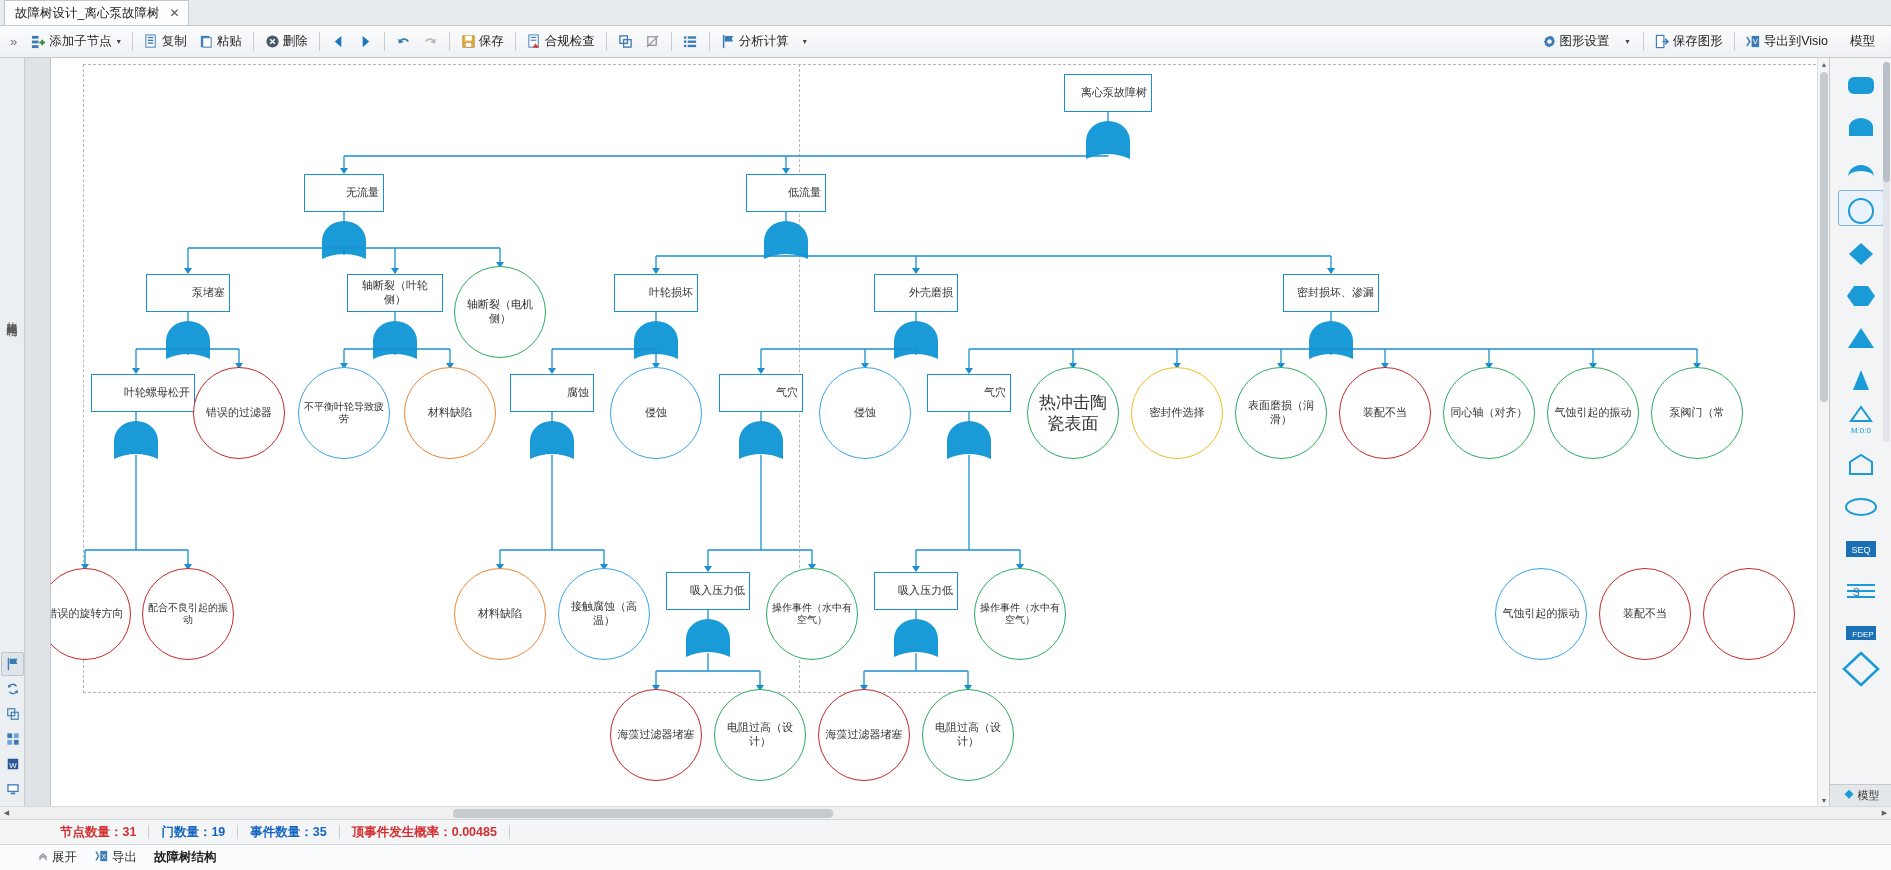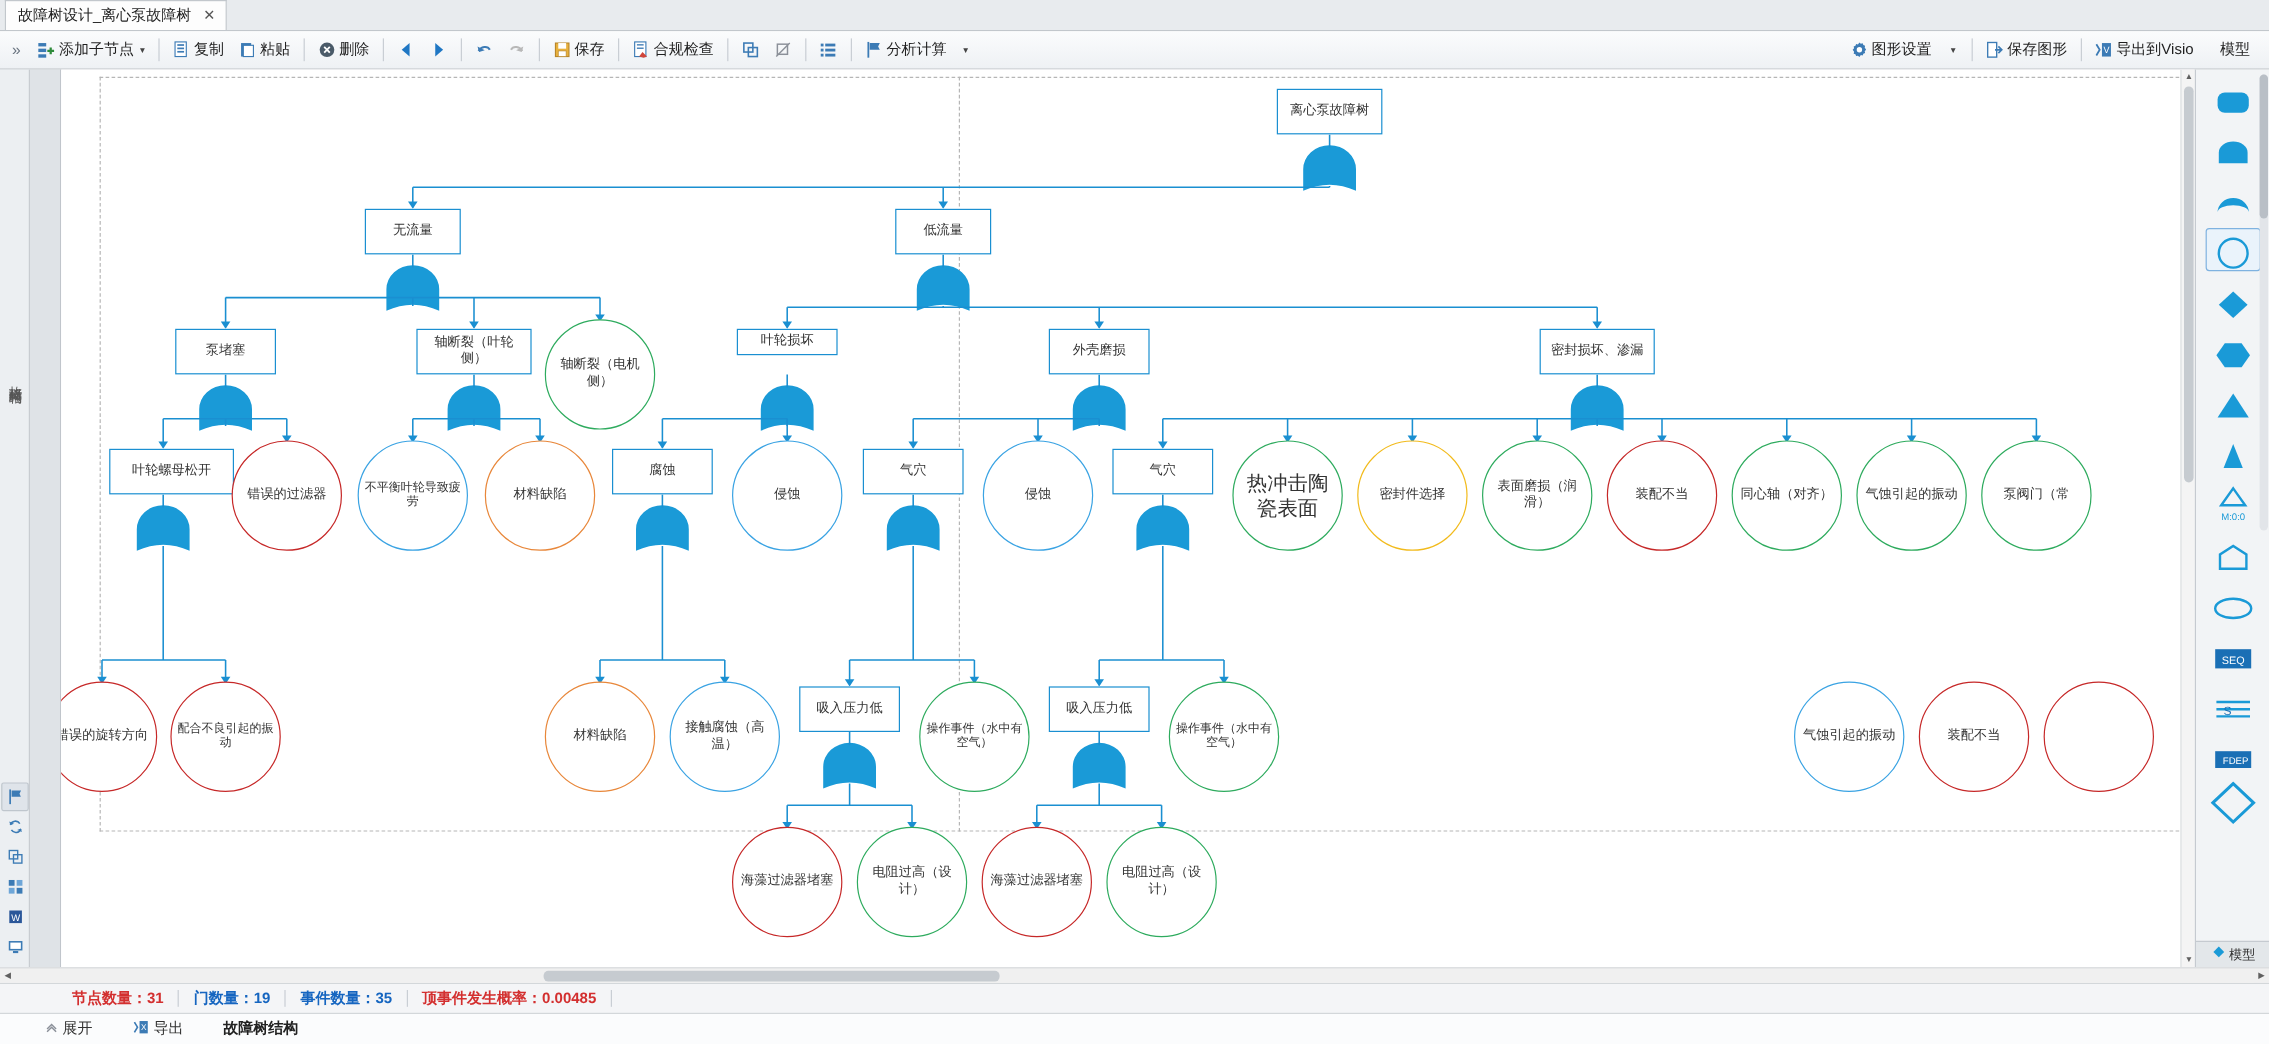--- a/index.html
+++ b/index.html
@@ -118,33 +118,33 @@
     display:flex; align-items:center; padding-left: 48px; gap:0;
     font-size: 12.5px; font-weight:bold;
   }
   .st-item { padding: 0 12px; white-space:nowrap; }
   .st-sep { width:1px; height:14px; background:#c9ced4; }
   .st-red { color:#d32f2f; }
   .st-blue { color:#1565c0; }
 
   .bottombar {
     height: 26px; flex:0 0 26px; background:#fbfcfd; border-top:1px solid #d3d7da;
-    display:flex; align-items:center; padding-left: 28px; gap:16px; font-size:12.5px;
+    display:flex; align-items:center; padding-left: 28px; gap:0px; font-size:12.5px;
   }
   .bb-btn { display:flex; align-items:center; gap:3px; padding:0 9px; height:22px; cursor:pointer; color:#333; }
   .bb-title { font-weight:bold; color:#222; padding-left:8px; font-size:12.5px; }
 
   
   .node {
     position:absolute; display:flex; align-items:center; justify-content:center;
     text-align:center; line-height:1.25; color:#333; font-size:11px;
     font-family:"Liberation Sans","DejaVu Sans",sans-serif;
     padding: 2px 4px; background:#ffffff;
   }
-  .node.rect { border:1.3px solid #1a8fd1; }
+  .node.rect { border:1.3px solid #1a8fd1;justify-content:flex-end; }
   .node.circ { border-radius:50%; }
 </style>
 </head>
 <body>
 
 <div class="app">
 
   <div class="tabbar">
     <div class="tab">
       <span>故障树设计_离心泵故障树</span>
@@ -580,21 +580,21 @@
             </div>
             <div class="node rect" style="left: 95px; top: 216px; width: 84px; height: 38px; border-color: rgb(26, 143, 209);">
               <span style="font-size: 11px;">泵堵塞</span>
             </div>
             <div class="node rect" style="left: 296px; top: 216px; width: 96px; height: 38px; border-color: rgb(26, 143, 209);">
               <span style="font-size: 11px;">轴断裂（叶轮侧）</span>
             </div>
             <div class="node circ" style="left: 403px; top: 208px; width: 92px; height: 92px; border: 1.3px solid rgb(46, 171, 94);">
               <span style="font-size: 11px;">轴断裂（电机侧）</span>
             </div>
-            <div class="node rect" style="left: 563px; top: 216px; width: 84px; height: 22px; border-color: rgb(26, 143, 209);">
+            <div class="node rect" style="left: 563px; top: 216px; width: 84px; height: 38px; border-color: rgb(26, 143, 209);">
               <span style="font-size: 11px;">叶轮损坏</span>
             </div>
             <div class="node rect" style="left: 823px; top: 216px; width: 84px; height: 38px; border-color: rgb(26, 143, 209);">
               <span style="font-size: 11px;">外壳磨损</span>
             </div>
             <div class="node rect" style="left: 1232px; top: 216px; width: 96px; height: 38px; border-color: rgb(26, 143, 209);">
               <span style="font-size: 11px;">密封损坏、渗漏</span>
             </div>
             <div class="node rect" style="left: 40px; top: 316px; width: 104px; height: 38px; border-color: rgb(26, 143, 209);">
               <span style="font-size: 11px;">叶轮螺母松开</span>

